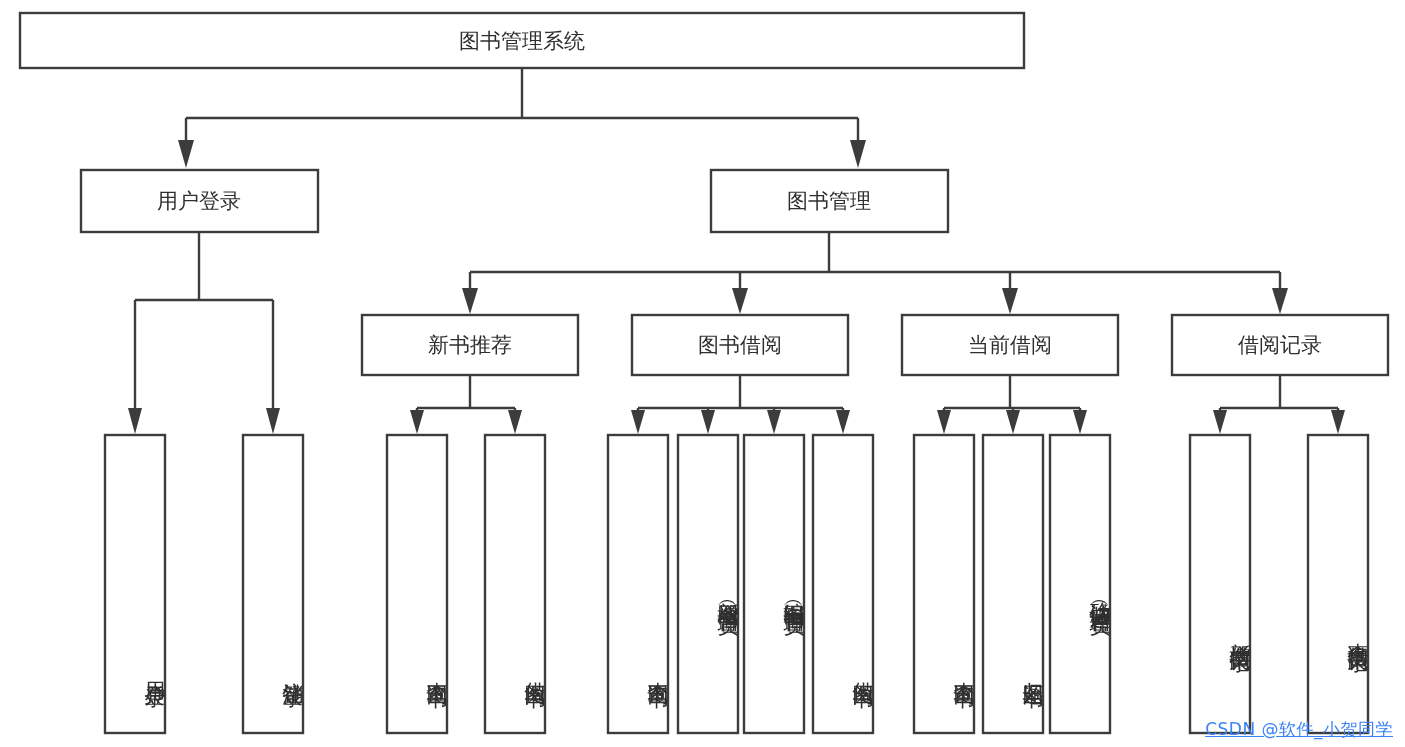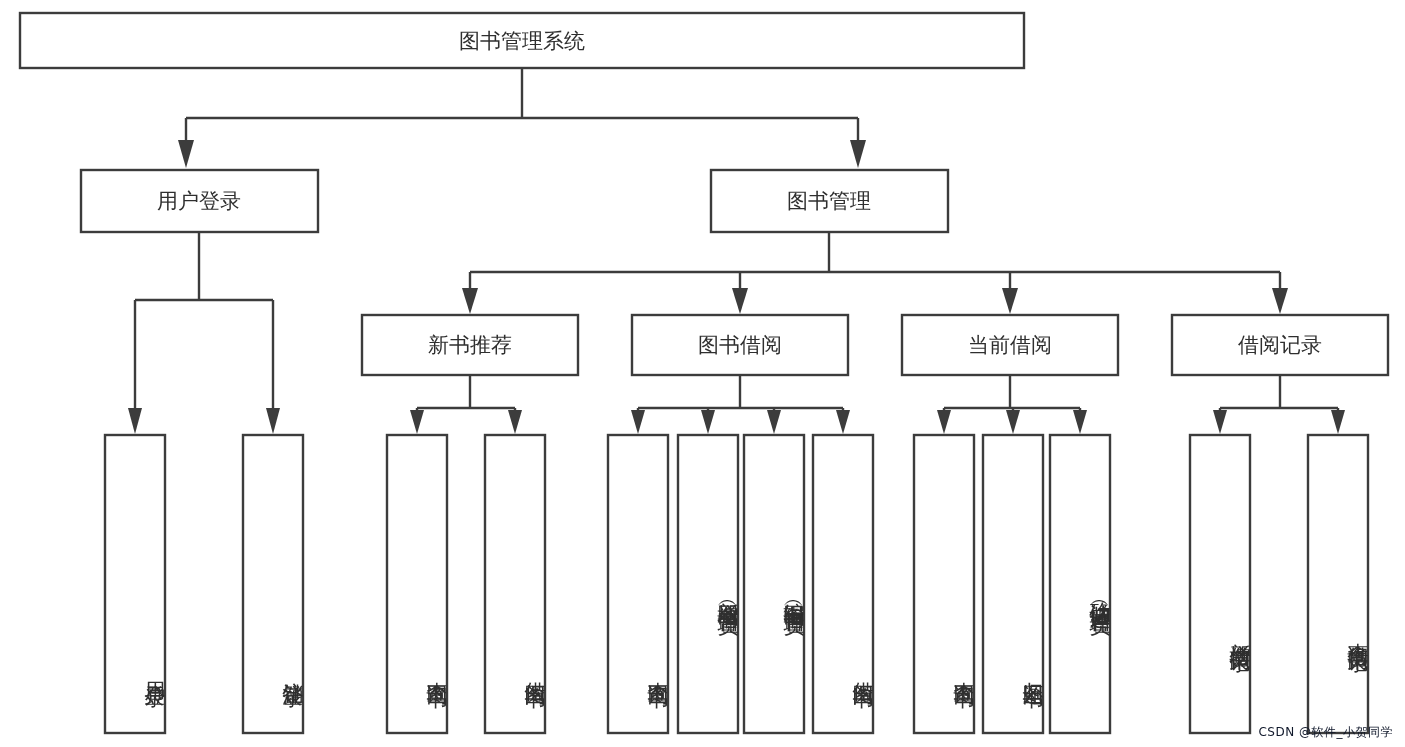--- a/index.html
+++ b/index.html
@@ -56,25 +56,26 @@
     display: flex;
     align-items: flex-start;
     justify-content: center;
     white-space: nowrap;
     pointer-events: none;
   }
   .watermark {
     position: absolute;
     right: 12px;
     bottom: 6px;
-    color: #0f172a;
-    font-size: 12px;
+    color: #3b82f6;
+    font-size: 17px;
     font-family: "DejaVu Sans", "Liberation Sans", sans-serif;
     letter-spacing: 0.5px;
     white-space: nowrap;
+    text-decoration: underline;
   }
 </style>
 </head>
 <body>
 
 <div id="page">
 
   <svg id="chart" viewBox="0 0 1405 747">
     <defs></defs>
 

